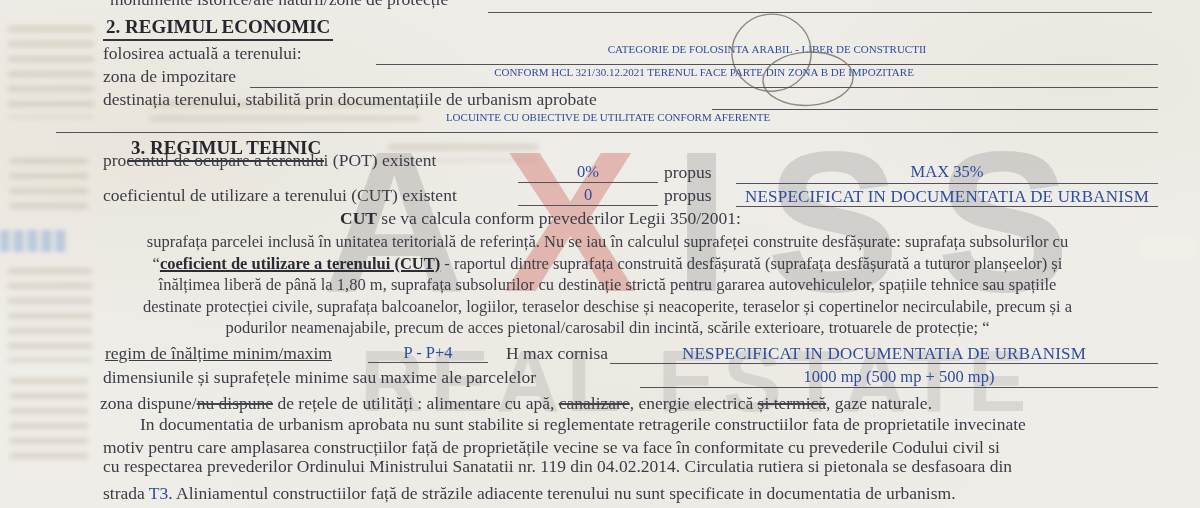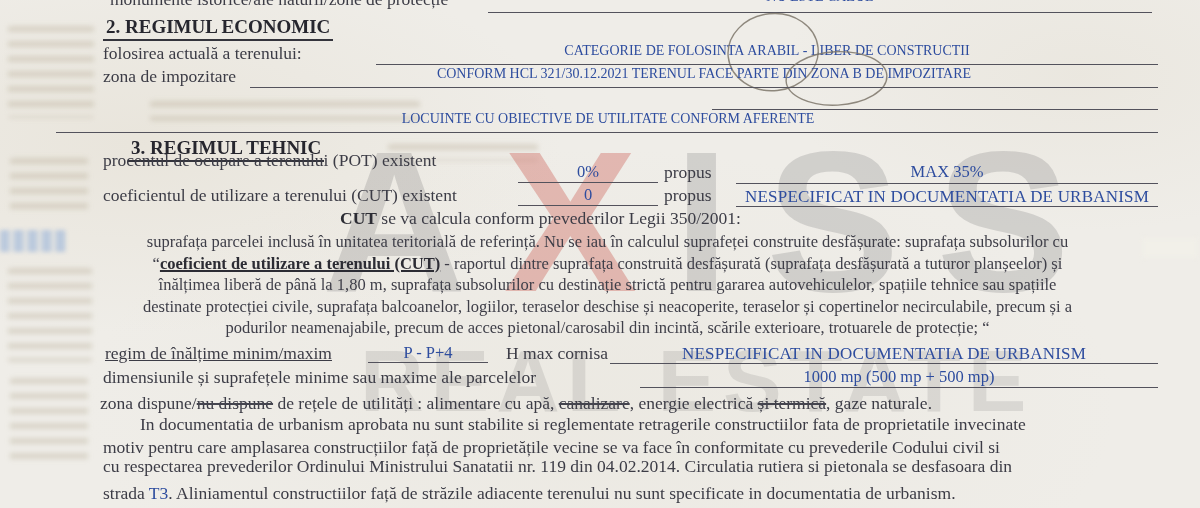--- a/index.html
+++ b/index.html
@@ -11,21 +11,21 @@
       radial-gradient(800px 400px at 50% 80%, rgba(215,208,190,.14), transparent 65%),
       #efede8;
     font-family:"Liberation Serif", serif;
     color:#3f3f4a;
   }
   .abs{position:absolute;}
   .lbl{font-size:17px;white-space:nowrap;color:#3c3c46;}
   .big{font-size:17.5px;}
   .heading{font-size:19px;font-weight:bold;color:#26262e;border-bottom:2px solid #34343c;padding:0 3px 1px 3px;white-space:nowrap;}
   .blue{color:#2d4c9e;}
-  .vbox{text-align:center;font-size:14px;white-space:nowrap;}
+  .vbox{text-align:center;font-size:11px;white-space:nowrap;}
   .vsmall{font-size:17px;letter-spacing:.2px;}
   .vmid{font-size:16.5px;}
   .rule{height:0;border-bottom:1.5px solid #53525c;}
   .strike{text-decoration:line-through;text-decoration-thickness:1.6px;text-decoration-color:#44444e;}
   .para{width:1105px;text-align:center;font-size:16.5px;line-height:21.6px;color:#3e3e48;}
   .para .bold-u{font-weight:bold;text-decoration:underline;text-decoration-thickness:1.5px;color:#2c2c34;}
   .note{font-size:17.5px;white-space:nowrap;color:#3c3c46;}
   .circled{position:relative;display:inline-block;}
   .circled svg{position:absolute;pointer-events:none;overflow:visible;}
   
@@ -81,20 +81,21 @@
     <div class="abs rule" style="left:376px;top:64px;width:782px;"></div>
 
     <div class="abs lbl big" style="left:103px;top:66px;">zona de impozitare</div>
     <div class="abs vbox blue" style="left:250px;top:66px;width:908px;">
       <span>CONFORM HCL 321/30.12.2021 TERENUL FACE PARTE DIN </span><span class="circled"><svg style="left:-26px;top:-17px;width:calc(100% + 52px);height:58px;">
             <ellipse cx="50%" cy="50%" rx="49%" ry="46%" fill="none" stroke="rgba(124,118,106,0.85)" stroke-width="1.4" transform="rotate(-3 60 29)"></ellipse>
           </svg><span>ZONA B</span></span><span> DE IMPOZITARE</span>
     </div>
     <div class="abs rule" style="left:250px;top:87px;width:908px;"></div>
 
+    <div class="abs lbl big" style="left:103px;top:89px;">destinația terenului, stabilită prin documentațiile de urbanism aprobate</div>
     <div class="abs rule" style="left:712px;top:109px;width:446px;"></div>
 
     <div class="abs vbox blue" style="left:58px;top:111px;width:1100px;">LOCUINTE CU OBIECTIVE DE UTILITATE CONFORM AFERENTE</div>
     <div class="abs rule" style="left:56px;top:132px;width:1102px;"></div>
 
     <div class="abs heading" style="left:128px;top:137px;">3. REGIMUL TEHNIC</div>
 
     <div class="abs lbl big" style="left:103px;top:150px;">procentul de ocupare a terenului (POT) existent</div>
     <div class="abs vbox blue vmid" style="left:518px;top:162px;width:140px;">0%</div>
     <div class="abs rule" style="left:518px;top:182px;width:140px;"></div>

